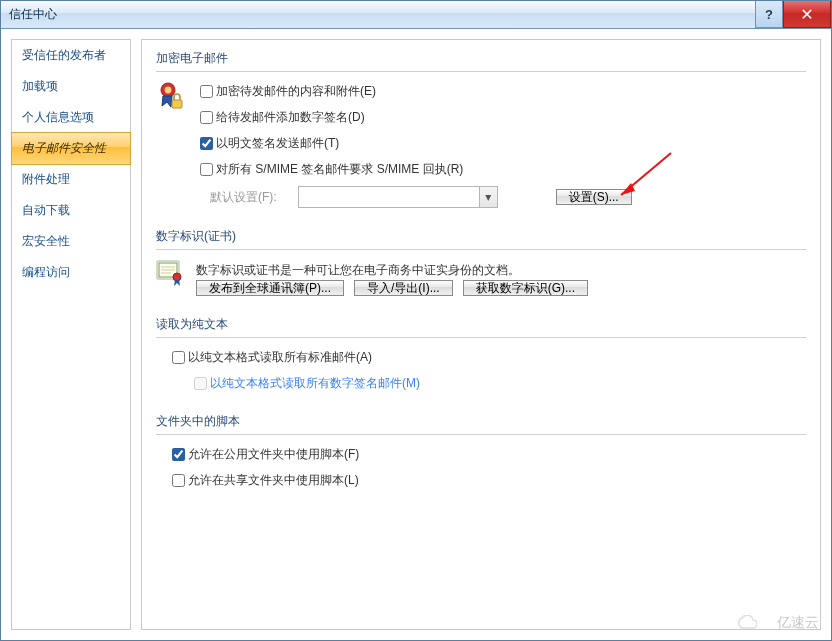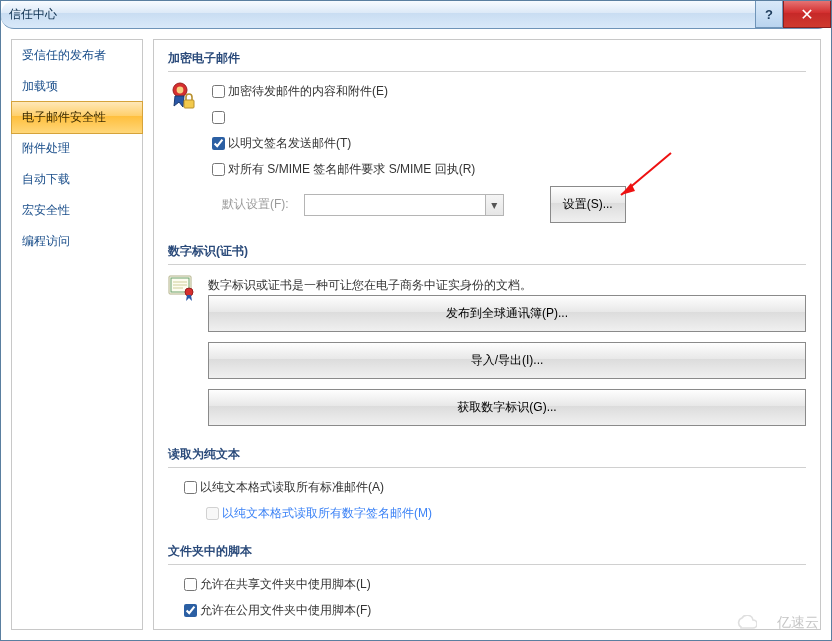--- a/index.html
+++ b/index.html
@@ -1,56 +1,56 @@
 <!DOCTYPE html>
 <html><head>
 <meta charset="utf-8">
 <style>
   * { box-sizing: border-box; font-family: "Microsoft YaHei", "Segoe UI", Tahoma, sans-serif; }
   html,body { margin:0; padding:0; }
   body { width:832px; height:641px; background:#e8ecef; position:relative; overflow:hidden; }
 
   .window { position:absolute; top:0; left:0; width:832px; height:641px; border:1px solid #5a7fa0; background:#fff; }
-  .titlebar { height:28px; background:linear-gradient(#f7fbff,#dce9f7 45%,#c9ddf2 46%,#d9e9f9); border-bottom:1px solid #6f94b8; display:flex; align-items:center; padding:0 0 0 8px; position:relative;border-radius:13px; }
+  .titlebar { height:28px; background:linear-gradient(#f7fbff,#dce9f7 45%,#c9ddf2 46%,#d9e9f9); border-bottom:1px solid #6f94b8; display:flex; align-items:center; padding:0 0 0 8px; position:relative; }
   .titlebar .title { font-size:12px; color:#0b2e4e; }
   .titlebar .ctrls { position:absolute; right:0; top:0; height:100%; display:flex; }
   .titlebar .btn { width:44px; display:flex; align-items:center; justify-content:center; font-size:13px; }
   .titlebar .help { width:28px; background:linear-gradient(#d9e9f9,#b9d4ef); border:1px solid #6f94b8; border-top:none; color:#1b3a5a; font-weight:bold; }
   .titlebar .close { width:48px; background:linear-gradient(#e57373,#d32f2f 45%,#c62828 46%,#cf3a2f); color:#fff; border:1px solid #8a1f1f; border-top:none; font-size:16px; }
 
   .body { position:absolute; top:28px; left:0; right:0; bottom:0; display:flex; padding:10px; gap:10px; background:#fff; }
 
-  .sidebar { width:132px; border:1px solid #c8c8c8; background:#fff; }
+  .sidebar { width:120px; border:1px solid #c8c8c8; background:#fff; }
   .side-item { padding:7px 10px; font-size:12px; color:#1a4e8a; border-bottom:0; cursor:pointer; }
-  .side-item.selected { background:linear-gradient(#ffe8b8,#ffcf6a 45%,#ffbf3d 46%,#ffd77a); border:1px solid #d6a33a; color:#3a2a00; margin:-1px; padding:7px 10px; }
+  .side-item.selected { background:linear-gradient(#ffe8b8,#ffcf6a 45%,#ffbf3d 46%,#ffd77a); border:1px solid #d6a33a; color:#3a2a00; margin:-1px; padding:7px 10px;font-style:italic; }
 
   .content { flex:1; border:1px solid #c8c8c8; padding:0 14px 10px 14px; font-size:12px; color:#333; overflow:hidden; }
 
-  .group-header { color:#2a4a7a; font-size:12px; padding:10px 0 4px 0; border-bottom:1px solid #d0d0d0; margin-bottom:10px; font-weight:bold; }
+  .group-header { color:#2a4a7a; font-size:12px; padding:10px 0 4px 0; border-bottom:1px solid #d0d0d0; margin-bottom:10px; font-weight:normal; }
   .sect { margin-bottom:10px; }
 
   .encrypt-block { display:flex; gap:12px; }
   .ribbon-icon { width:28px; display:flex; align-items:flex-start; justify-content:center; }
   .opts { flex:1; }
   .opt-row { display:flex; align-items:center; margin-bottom:7px; }
   .opt-row input[type=checkbox] { width:13px; height:13px; accent-color:#2b5fa3; }
   .opt-row label { font-size:12px; color:#333; }
   .disabled label { color:#3b82f6; }
 
-  .default-row { display:flex; align-items:center; gap:15px; margin-top:4px; margin-left:0; }
+  .default-row { display:flex; align-items:center; gap:21px; margin-top:4px; margin-left:0; }
   .default-row .lbl { color:#9a9a9a; padding-left:14px; }
   .combo { width:200px; height:22px; border:1px solid #b5b5b5; background:#fff; position:relative; }
   .combo .arrow { position:absolute; right:0; top:0; bottom:0; width:18px; border-left:1px solid #b5b5b5; background:linear-gradient(#f5f5f5,#e6e6e6); display:flex; align-items:center; justify-content:center; color:#555; }
-  .btn3d { min-width:72px; height:37px; border:1px solid #8a8a8a; background:linear-gradient(#fefefe,#e8e8e8 45%,#dcdcdc 46%,#f0f0f0); border-radius:0; font-size:12px; padding:0 12px; display:inline-flex; align-items:center; justify-content:center; cursor:pointer; }
+  .btn3d { min-width:72px; height:16px; border:1px solid #8a8a8a; background:linear-gradient(#fefefe,#e8e8e8 45%,#dcdcdc 46%,#f0f0f0); border-radius:0; font-size:12px; padding:0 12px; display:inline-flex; align-items:center; justify-content:center; cursor:pointer; }
 
   .cert-block { display:flex; gap:12px; align-items:flex-start; }
   .cert-icon { width:28px; display:flex; align-items:center; justify-content:center; }
   .cert-body { flex:1; }
   .cert-body p { margin:2px 0 1px 0; }
-  .btnrow { display:flex; gap:10px;flex-direction:column; }
+  .btnrow { display:flex; gap:10px; }
 
   .arrow-annot { position:absolute; left:612px; top:150px; width:60px; height:50px; pointer-events:none; }
 
   .watermark { position:absolute; right:12px; bottom:8px; font-size:14px; color:#c6c6c6; display:flex; align-items:center; gap:20px; }
   .watermark svg { opacity:0.55; }
 </style>
 </head>
 <body>
 
 <div class="window">
@@ -60,20 +60,21 @@
       <div class="btn help">?</div>
       <div class="btn close">✕</div>
     </div>
   </div>
 
   <div class="body">
 
     <div class="sidebar">
       <div class="side-item"><span>受信任的发布者</span></div>
       <div class="side-item"><span>加载项</span></div>
+      <div class="side-item"><span>个人信息选项</span></div>
       <div class="side-item selected"><span>电子邮件安全性</span></div>
       <div class="side-item"><span>附件处理</span></div>
       <div class="side-item"><span>自动下载</span></div>
       <div class="side-item"><span>宏安全性</span></div>
       <div class="side-item"><span>编程访问</span></div>
     </div>
 
     <div class="content">
 
       <div class="sect">
@@ -88,20 +89,21 @@
               <path d="M17 18 v-3 a3 3 0 0 1 6 0 v3" fill="none" stroke="#b8902d" stroke-width="1.6"></path>
             </svg>
           </div>
           <div class="opts">
             <div class="opt-row">
               <input type="checkbox" style="">
               <label>加密待发邮件的内容和附件(E)</label>
             </div>
             <div class="opt-row">
               <input type="checkbox" style="">
+              <label>给待发邮件添加数字签名(D)</label>
             </div>
             <div class="opt-row">
               <input type="checkbox" checked="" style="">
               <label>以明文签名发送邮件(T)</label>
             </div>
             <div class="opt-row">
               <input type="checkbox" style="">
               <label>对所有 S/MIME 签名邮件要求 S/MIME 回执(R)</label>
             </div>
             <div class="default-row">
@@ -152,26 +154,26 @@
             <input type="checkbox" disabled="" style="">
             <label>以纯文本格式读取所有数字签名邮件(M)</label>
           </div>
         </div>
       </div>
 
       <div class="sect">
         <div class="group-header">文件夹中的脚本</div>
         <div style="padding-left:12px;">
           <div class="opt-row">
+            <input type="checkbox" checked="" style="">
+            <label>允许在公用文件夹中使用脚本(F)</label>
+          </div>
+          <div class="opt-row">
             <input type="checkbox" style="">
             <label>允许在共享文件夹中使用脚本(L)</label>
-          </div>
-          <div class="opt-row">
-            <input type="checkbox" checked="" style="">
-            <label>允许在公用文件夹中使用脚本(F)</label>
           </div>
         </div>
       </div>
 
     </div>
   </div>
 
   <svg class="arrow-annot" viewBox="0 0 60 50">
     <line x1="58" y1="2" x2="8" y2="44" stroke="#e11" stroke-width="2"></line>
     <polygon points="8,44 18,32 22,40" fill="#e11"></polygon>

